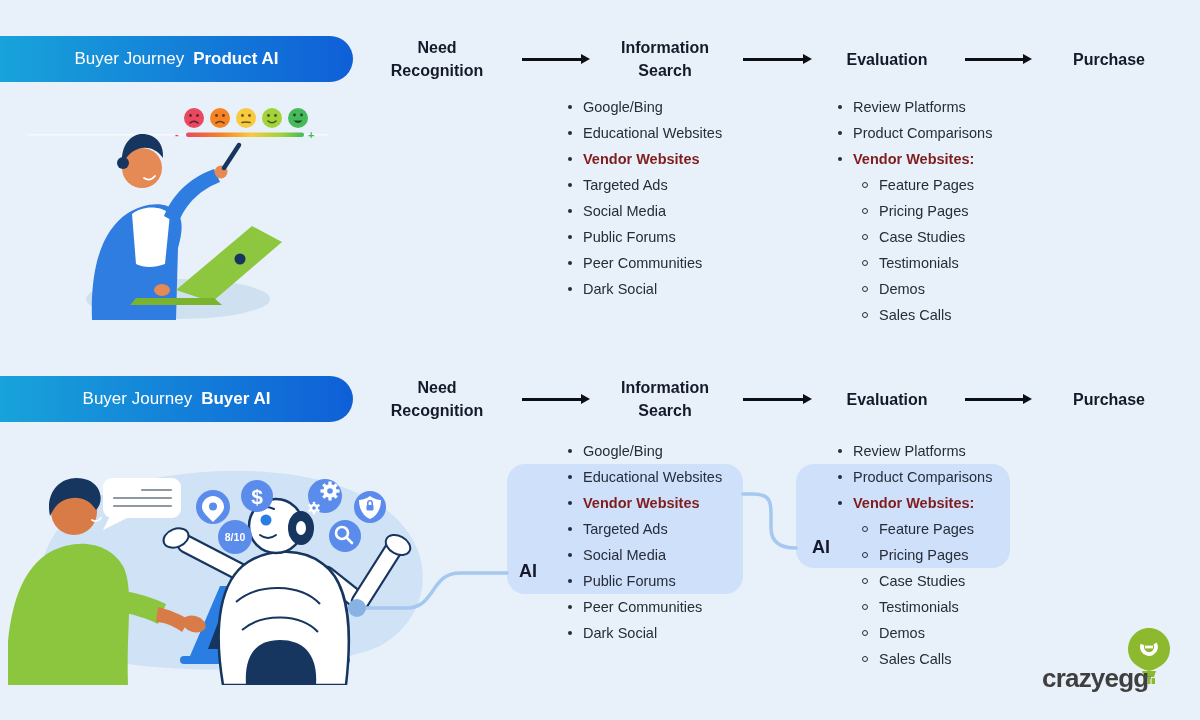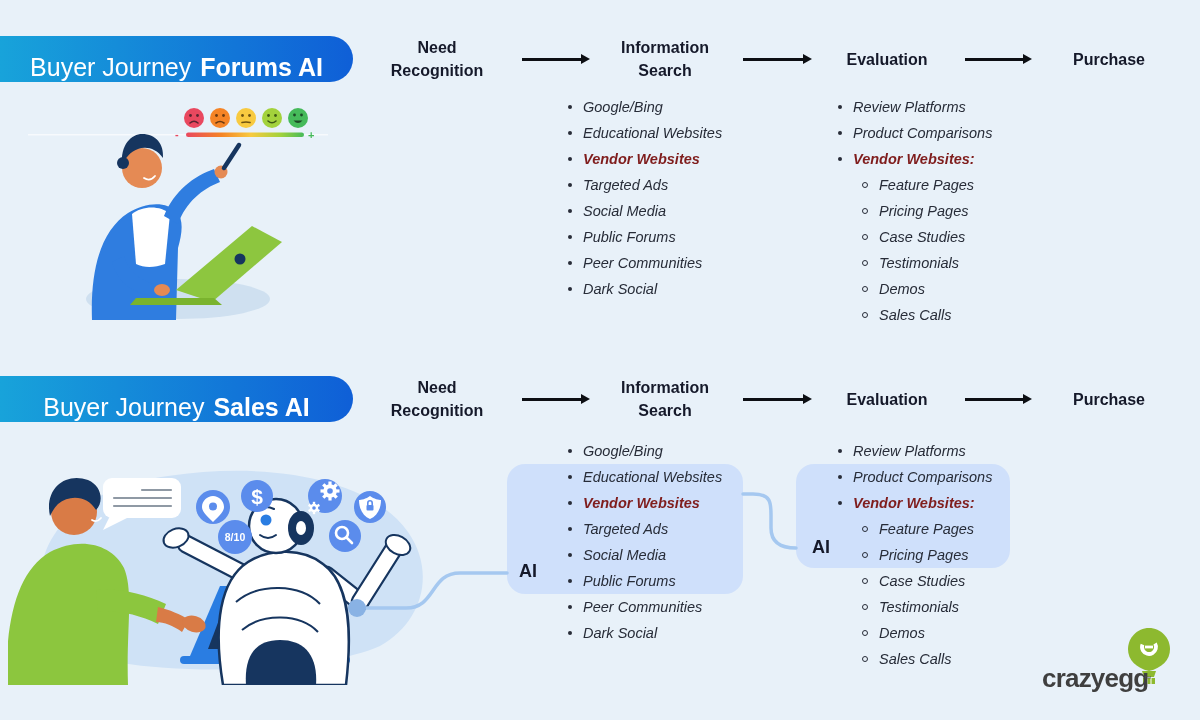--- a/index.html
+++ b/index.html
@@ -2,37 +2,37 @@
 <html><head>
 <meta charset="utf-8">
 <style>
   html,body{margin:0;padding:0;}
   body{font-family:"Liberation Sans",sans-serif;}
   .canvas{position:relative;width:1200px;height:720px;background:#e8f1f9;overflow:hidden;}
 
   
   .banner{position:absolute;left:0;width:353px;height:46px;border-radius:0 23px 23px 0;
     background:linear-gradient(90deg,#18a3da 0%,#0f5fd7 100%);
-    color:#ffffff;display:flex;align-items:flex-end;justify-content:center;
-    font-size:25px;font-weight:400;z-index:3;}
+    color:#ffffff;display:flex;align-items:center;justify-content:center;
+    font-size:17px;font-weight:400;z-index:3;}
   .banner .bold{font-weight:bold;margin-left:9px;}
 
   
   .stage{position:absolute;width:120px;text-align:center;font-weight:bold;
     font-size:16px;line-height:23px;color:#15192a;z-index:3;}
 
   
   .arrow{position:absolute;height:2.5px;background:#0d0f14;z-index:3;}
   .arrow::after{content:"";position:absolute;right:-8px;top:-4.5px;width:0;height:0;
     border-left:9px solid #0d0f14;border-top:5.75px solid transparent;border-bottom:5.75px solid transparent;}
 
   
   .jlist{position:absolute;margin:0;padding:0;list-style:none;font-size:14.5px;
     color:#272c38;z-index:4;}
-  .jlist li{position:relative;height:26px;line-height:26px;padding-left:19px;white-space:nowrap;font-style:italic;}
+  .jlist li{position:relative;height:26px;line-height:26px;padding-left:19px;white-space:nowrap;}
   .jlist li::before{content:"";position:absolute;left:4px;top:11px;width:4px;height:4px;
     border-radius:50%;background:#272c38;}
   .jlist li.sub{padding-left:45px;}
   .jlist li.sub::before{left:28px;top:10px;width:4px;height:4px;background:transparent;
     border:1.5px solid #272c38;}
   .jlist li.bold{font-weight:bold;color:#7f1d1d;}
 
   
   .hl{position:absolute;background:#cfe0fb;border-radius:18px;z-index:1;}
   .ai-label{position:absolute;font-weight:bold;font-size:18px;color:#15192a;z-index:4;}
@@ -40,21 +40,21 @@
   .illu{position:absolute;z-index:2;}
   .overlay{position:absolute;left:0;top:0;z-index:5;pointer-events:none;}
 </style>
 </head>
 <body>
 
 <div class="canvas">
 
   <div class="banner" style="top:36px;">
     <span>Buyer Journey</span>
-    <span class="bold">Forums AI</span>
+    <span class="bold">Product AI</span>
   </div>
 
   <div class="stage" style="left:377px;top:36px;">Need Recognition</div>
   <div class="arrow" style="left:522px;top:58px;width:60px;"></div>
   <div class="stage" style="left:605px;top:36px;">Information Search</div>
   <div class="arrow" style="left:743px;top:58px;width:61px;"></div>
   <div class="stage" style="left:827px;top:48px;">Evaluation</div>
   <div class="arrow" style="left:965px;top:58px;width:59px;"></div>
   <div class="stage" style="left:1049px;top:48px;">Purchase</div>
 
@@ -75,21 +75,21 @@
       <li class="sub">Feature Pages</li>
       <li class="sub">Pricing Pages</li>
       <li class="sub">Case Studies</li>
       <li class="sub">Testimonials</li>
       <li class="sub">Demos</li>
       <li class="sub">Sales Calls</li>
     </ul>
 
   <div class="banner" style="top:376px;">
     <span>Buyer Journey</span>
-    <span class="bold">Sales AI</span>
+    <span class="bold">Buyer AI</span>
   </div>
 
   <div class="stage" style="left:377px;top:376px;">Need Recognition</div>
   <div class="arrow" style="left:522px;top:398px;width:60px;"></div>
   <div class="stage" style="left:605px;top:376px;">Information Search</div>
   <div class="arrow" style="left:743px;top:398px;width:61px;"></div>
   <div class="stage" style="left:827px;top:388px;">Evaluation</div>
   <div class="arrow" style="left:965px;top:398px;width:59px;"></div>
   <div class="stage" style="left:1049px;top:388px;">Purchase</div>
 

